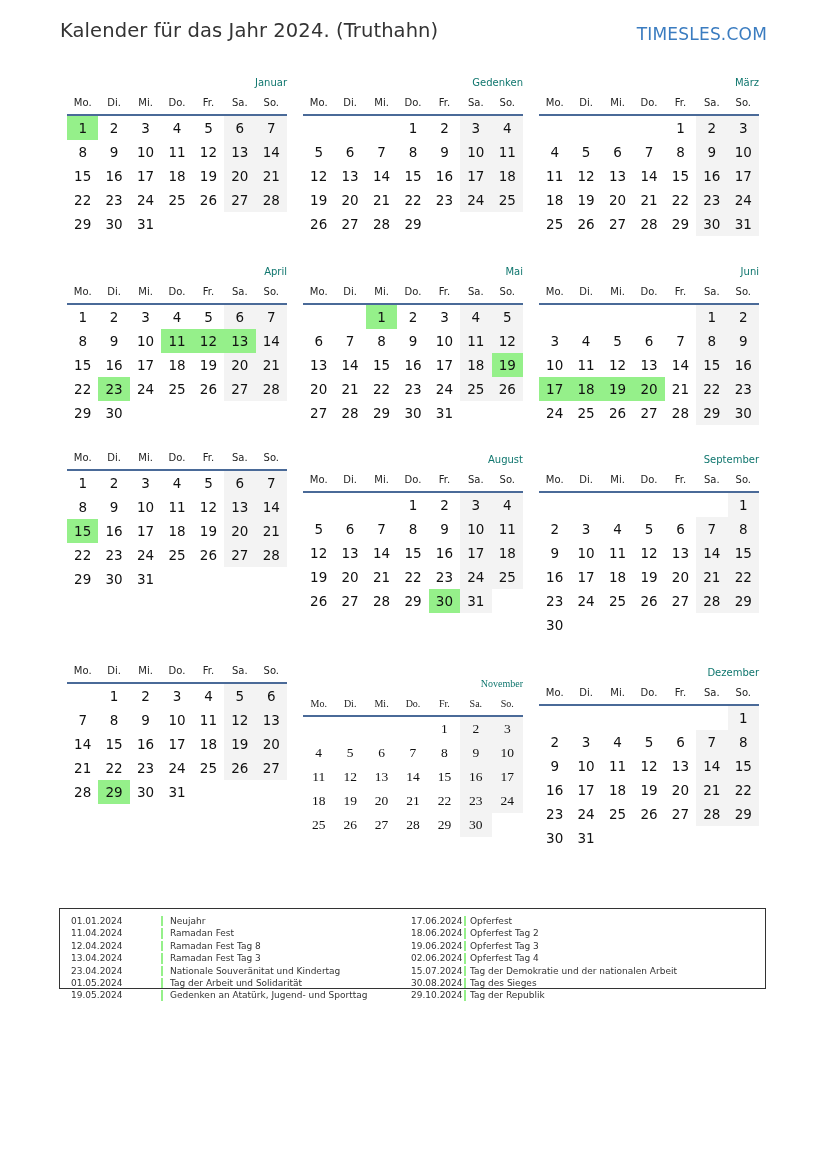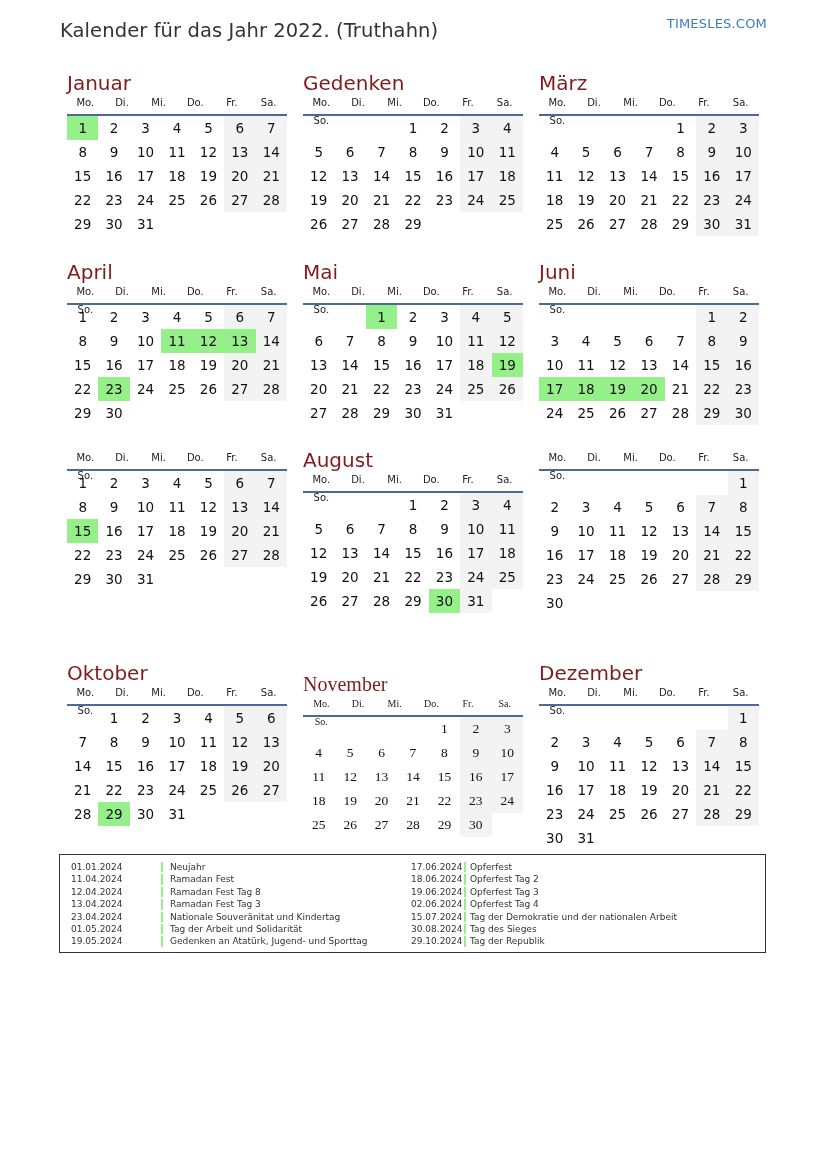--- a/index.html
+++ b/index.html
@@ -1,42 +1,42 @@
 <!DOCTYPE html>
 <html><head>
 <meta charset="utf-8">
 <style>
   html, body { margin:0; padding:0; background:#ffffff; }
   body { width:827px; height:1169px; position:relative; overflow:hidden;
          font-family:"DejaVu Sans", sans-serif; color:#111; }
   .page-title { position:absolute; left:60px; top:19px; font-size:19.5px; color:#333; letter-spacing:0.1px; white-space:nowrap; }
-  .brand { position:absolute; right:60px; top:16px; font-size:13px; color:#3a7cc0; letter-spacing:0.2px; }
+  .brand { position:absolute; right:60px; top:24px; font-size:17px; color:#3a7cc0; letter-spacing:0.2px; }
   .month { position:absolute; width:220px; }
-  .month-name { text-align:left; font-size:20px; color:#7f1d1d; height:22px; line-height:22px; }
-  .weekdays { display:grid; grid-template-columns:repeat(6, 1fr); height:20px; }
+  .month-name { text-align:right; font-size:10px; color:#0f766e; height:22px; line-height:22px; }
+  .weekdays { display:grid; grid-template-columns:repeat(7, 1fr); height:20px; }
   .weekdays span { text-align:center; font-size:10px; color:#222; line-height:18px; }
   .rule { height:2px; background:#4a6a98; }
   .days { display:grid; grid-template-columns:repeat(7, 1fr); grid-auto-rows:24px; }
   .day { text-align:center; font-size:13.5px; line-height:24px; color:#111; }
   .day.we { background:#f3f3f3; }
   .day.hol { background:#95f08a; }
   .day.empty { background:transparent; }
-  .legend { position:absolute; left:59px; top:854px; width:707px; height:99px;
+  .legend { position:absolute; left:59px; top:908px; width:707px; height:81px;
             border:1.5px solid #333; box-sizing:border-box; }
   .legend-col { position:absolute; top:6px; }
   .legend-row { display:flex; height:12.4px; font-size:9px; line-height:12.4px; color:#333; white-space:nowrap; }
   .lcol1 .ldate { width:90px; padding-left:11px; }
   .lcol1 .lbar { width:2px; margin:1px 7px 1px 0; background:#95f08a; }
   .lcol2 .ldate { width:53px; }
   .lcol2 .lbar { width:2px; margin:1px 4px 1px 0; background:#95f08a; }
 </style>
 </head>
 <body>
 
-<div class="page-title">Kalender für das Jahr 2022. (Truthahn)</div>
+<div class="page-title">Kalender für das Jahr 2024. (Truthahn)</div>
 <div class="brand">TIMESLES.COM</div>
 
 <div id="months">
     <div class="month" style="left: 67px; top: 72px;">
       <div class="month-name">Januar</div>
       <div class="weekdays">
         <span>Mo.</span>
         <span>Di.</span>
         <span>Mi.</span>
         <span>Do.</span>
@@ -407,20 +407,21 @@
         <div class="day we">25</div>
         <div class="day">26</div>
         <div class="day">27</div>
         <div class="day">28</div>
         <div class="day">29</div>
         <div class="day hol">30</div>
         <div class="day we">31</div>
       </div>
     </div>
     <div class="month" style="left: 539px; top: 449px;">
+      <div class="month-name">September</div>
       <div class="weekdays">
         <span>Mo.</span>
         <span>Di.</span>
         <span>Mi.</span>
         <span>Do.</span>
         <span>Fr.</span>
         <span>Sa.</span>
         <span>So.</span>
       </div>
       <div class="rule"></div>
@@ -457,21 +458,20 @@
         <div class="day">24</div>
         <div class="day">25</div>
         <div class="day">26</div>
         <div class="day">27</div>
         <div class="day we">28</div>
         <div class="day we">29</div>
         <div class="day">30</div>
       </div>
     </div>
     <div class="month" style="left: 67px; top: 662px;">
-      <div class="month-name">Oktober</div>
       <div class="weekdays">
         <span>Mo.</span>
         <span>Di.</span>
         <span>Mi.</span>
         <span>Do.</span>
         <span>Fr.</span>
         <span>Sa.</span>
         <span>So.</span>
       </div>
       <div class="rule"></div>

